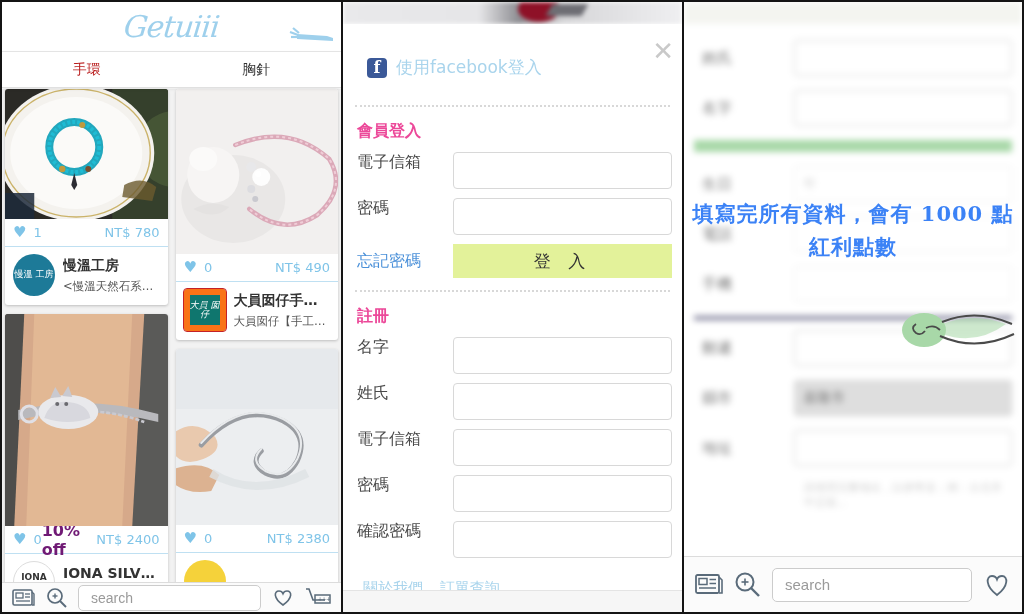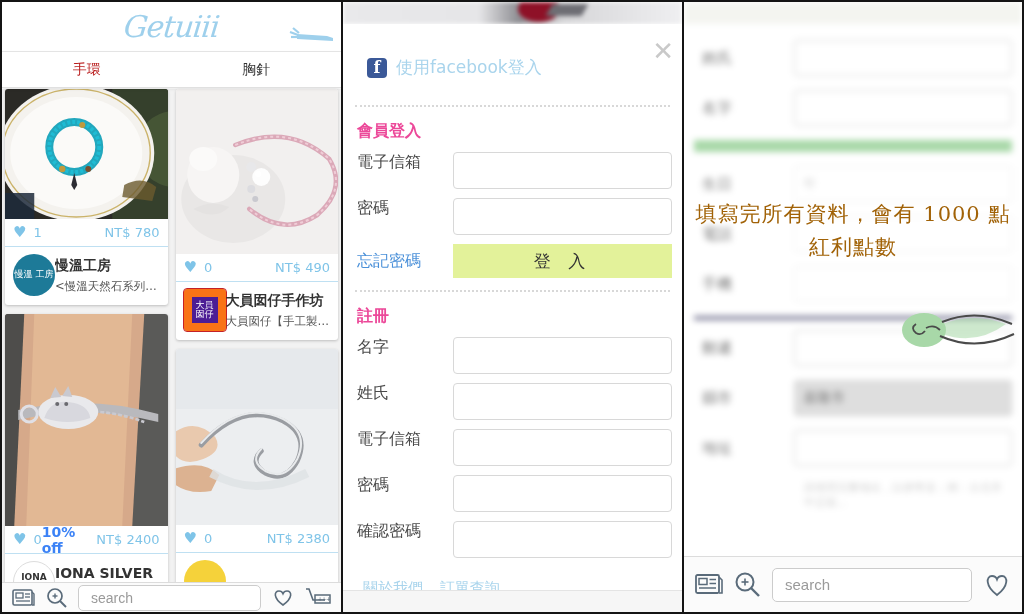--- a/index.html
+++ b/index.html
@@ -84,23 +84,23 @@
     height: 28px; display: flex; align-items: center;
     padding: 0 8px; font-size: 13px;
     border-bottom: 1px solid #bfe0f2;
     color: #7fc4e8;
     font-family: "DejaVu Sans", sans-serif;
   }
   .meta .likes { display: flex; align-items: center; gap: 7px; }
   .heart { color: #7fc4e8; font-size: 15px; line-height: 1; }
   .meta .spacer { flex: 1; }
   .price { color: #7fc4e8; font-size: 13px; white-space: nowrap; }
-  .off { color: #3b82f6; font-weight: bold; font-size: 14px; margin-right: 6px; }
+  .off { color: #701a75; font-weight: bold; font-size: 16px; margin-right: 6px; }
   .shoprow {
-    display: flex; align-items: center; 
+    display: flex; align-items: center; gap: 8px;
     padding: 7px 8px 9px 8px;
   }
   .shop-logo {
     width: 42px; height: 42px; flex: 0 0 42px;
     border-radius: 50%; overflow: hidden;
     display: flex; align-items: center; justify-content: center;
     font-size: 9px; color: #fff; text-align: center; line-height: 1.05;
     font-family: "DejaVu Sans", sans-serif;
   }
   .shop-logo.square { border-radius: 3px; }
@@ -256,24 +256,25 @@
   .rinput.ghost { border-color: #ececec; color: #d8d8d8; font-size: 14px; padding: 8px; }
   .greenbar {
     height: 12px; background: #a8d8a8; width: 100%;
   }
   .purplebar { height: 4px; background: #7b7b96; width: 100%; }
   .rnote { font-size: 11px; color: #cfcfcf; padding-left: 110px; line-height: 1.4; }
 
   .overlay-msg {
     position: absolute; left: 0; right: 0; top: 196px;
     text-align: center;
-    font-size: 21px; color: #a16207; line-height: 1.55;
+    font-size: 21px; color: #3b82f6; line-height: 1.55;
     font-family: "DejaVu Serif", serif;
     letter-spacing: 1px;
     z-index: 6;
+    font-weight: bold;
   }
   .mascot {
     position: absolute; right: 6px; top: 300px; z-index: 5;
   }
 </style>
 </head>
 <body>
 
 <div class="stage">
 
@@ -396,21 +397,21 @@
           </div>
           <div class="meta">
             <span class="likes">
               <span class="heart">♥</span>
               <span>0</span>
             </span>
             <span class="spacer"></span>
             <span class="price">NT$ 490</span>
           </div>
           <div class="shoprow">
-            <div class="shop-logo square" style="background:#4c1d95;border:8px solid #f97316;outline:1px solid #c42127;">
+            <div class="shop-logo square" style="background:#0f766e;border:6px solid #f97316;outline:1px solid #c42127;font-style:italic;">
               <span>大員 囡仔</span>
             </div>
             <div class="shop-text">
               <div class="shop-name">大員囡仔手作坊</div>
               <div class="shop-desc">大員囡仔【手工製作...</div>
             </div>
           </div>
         </div>
 
         <div class="card">

